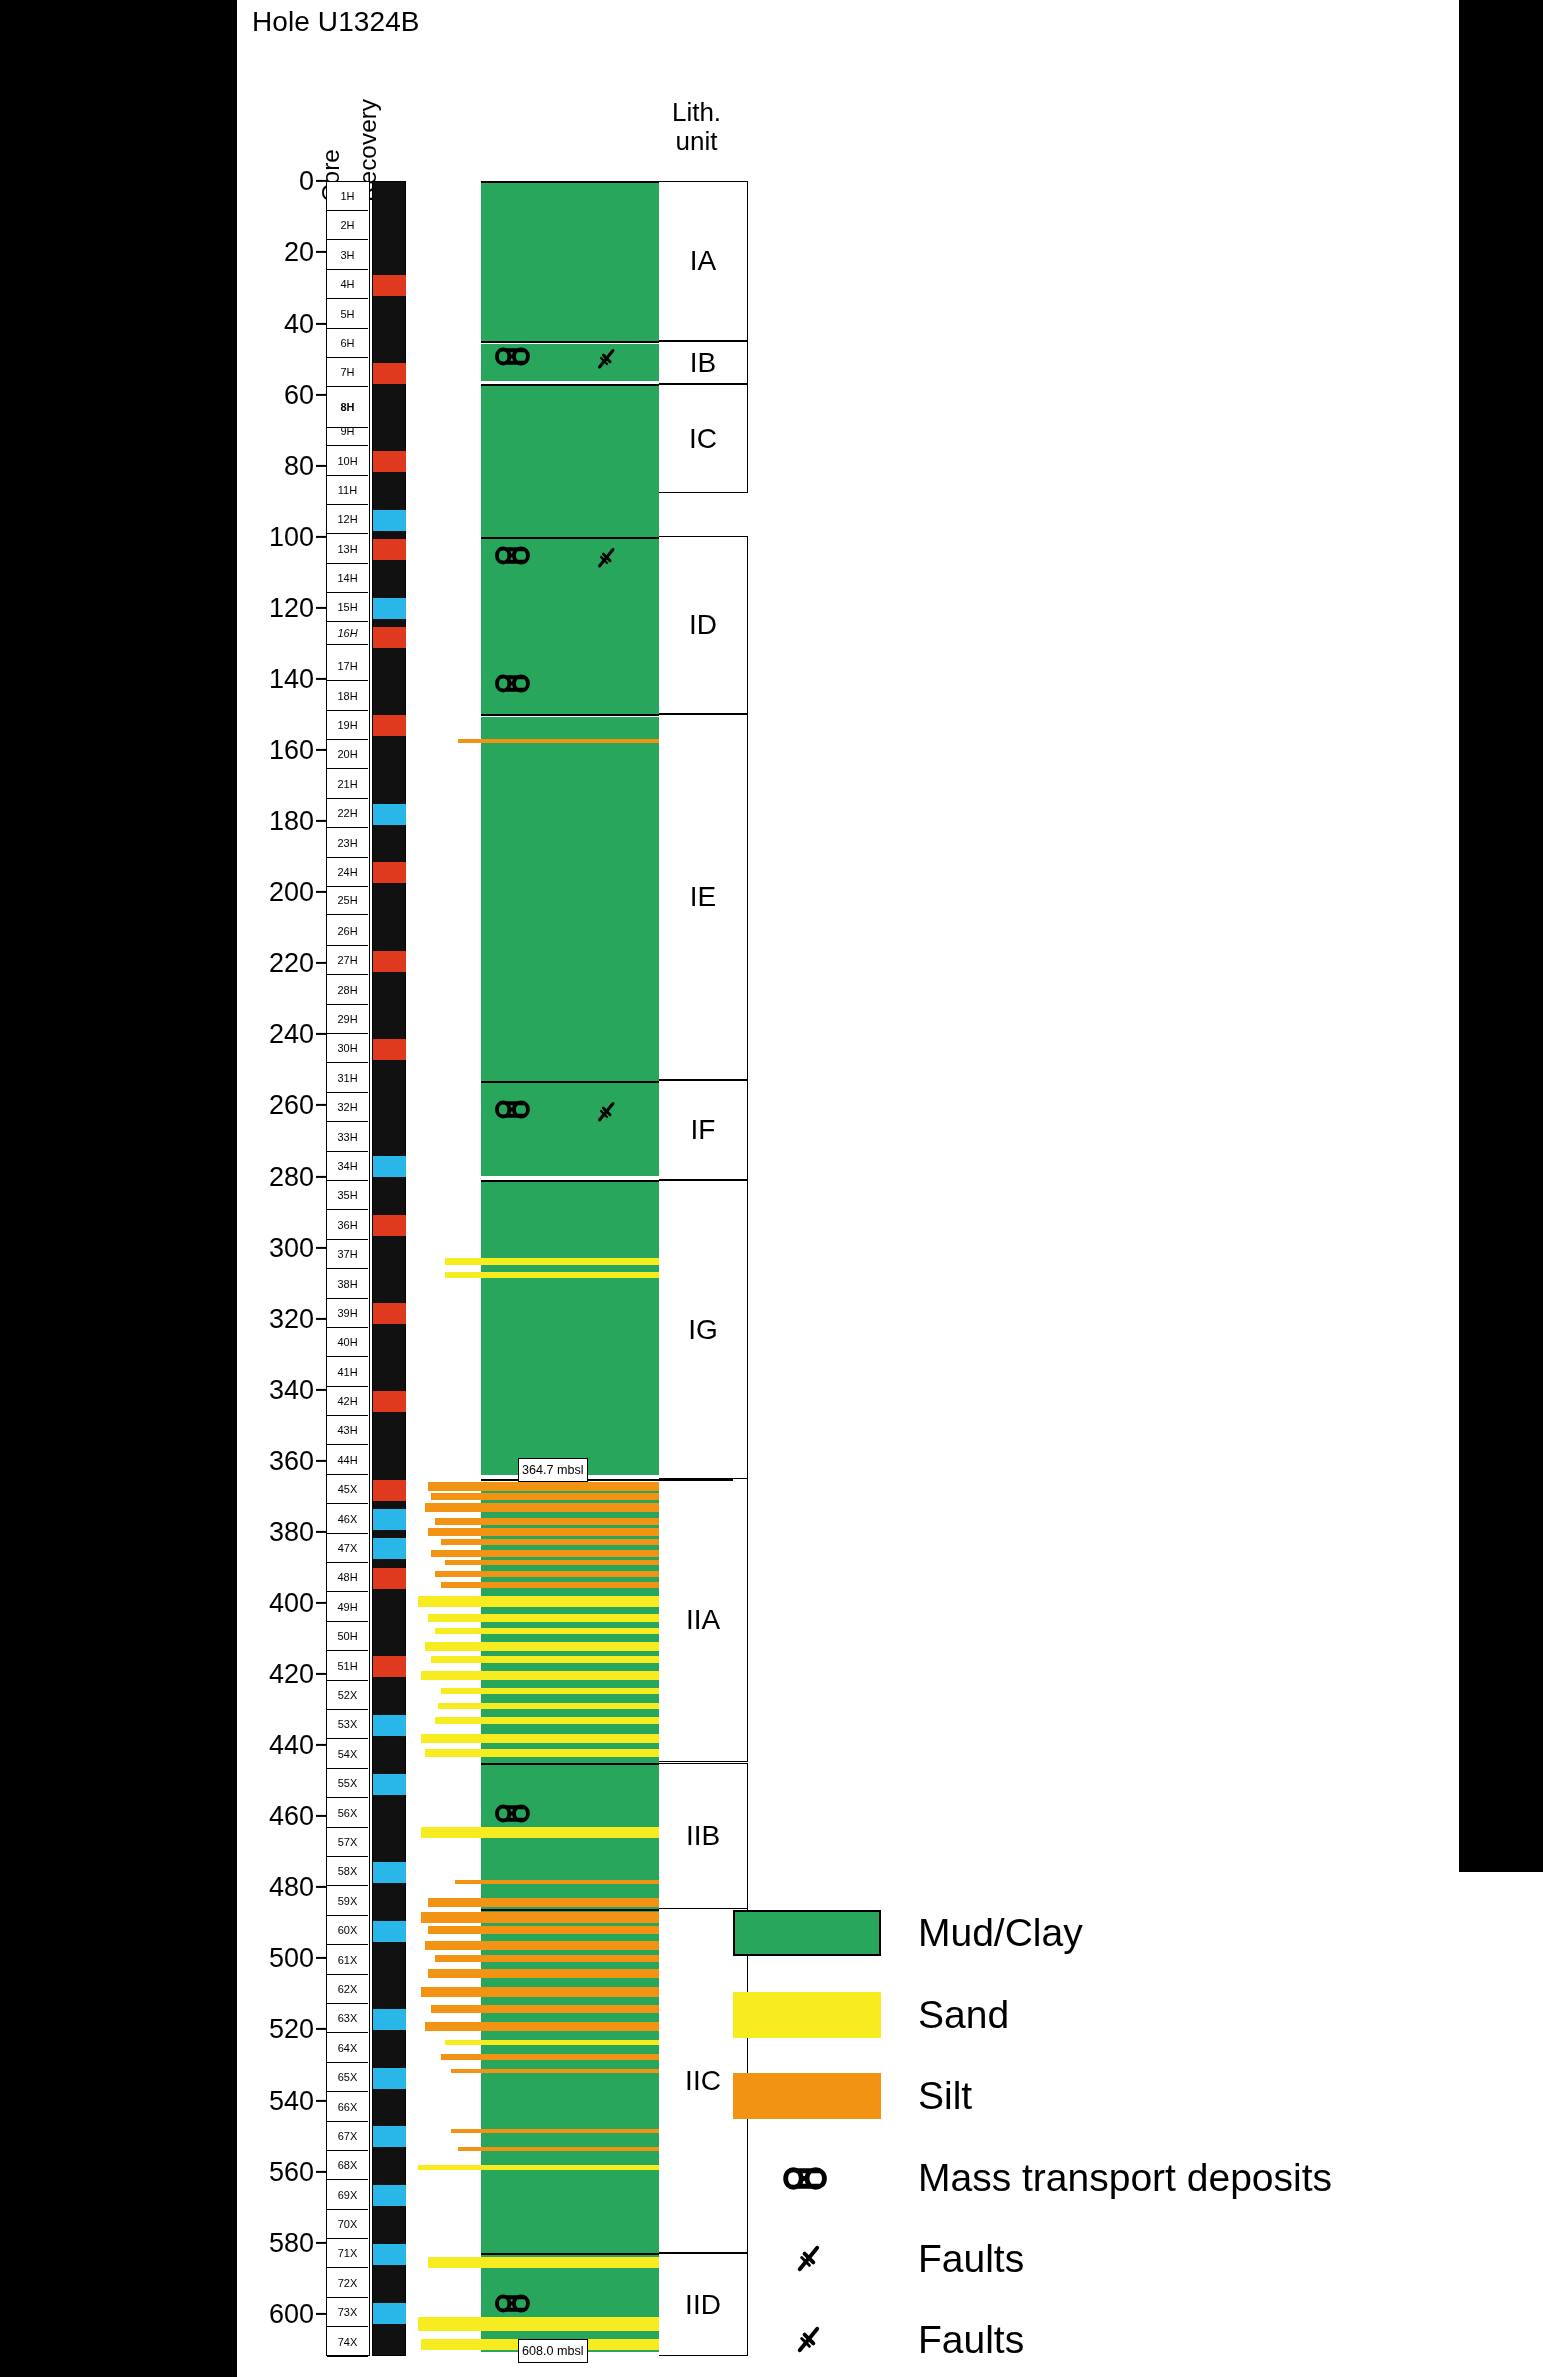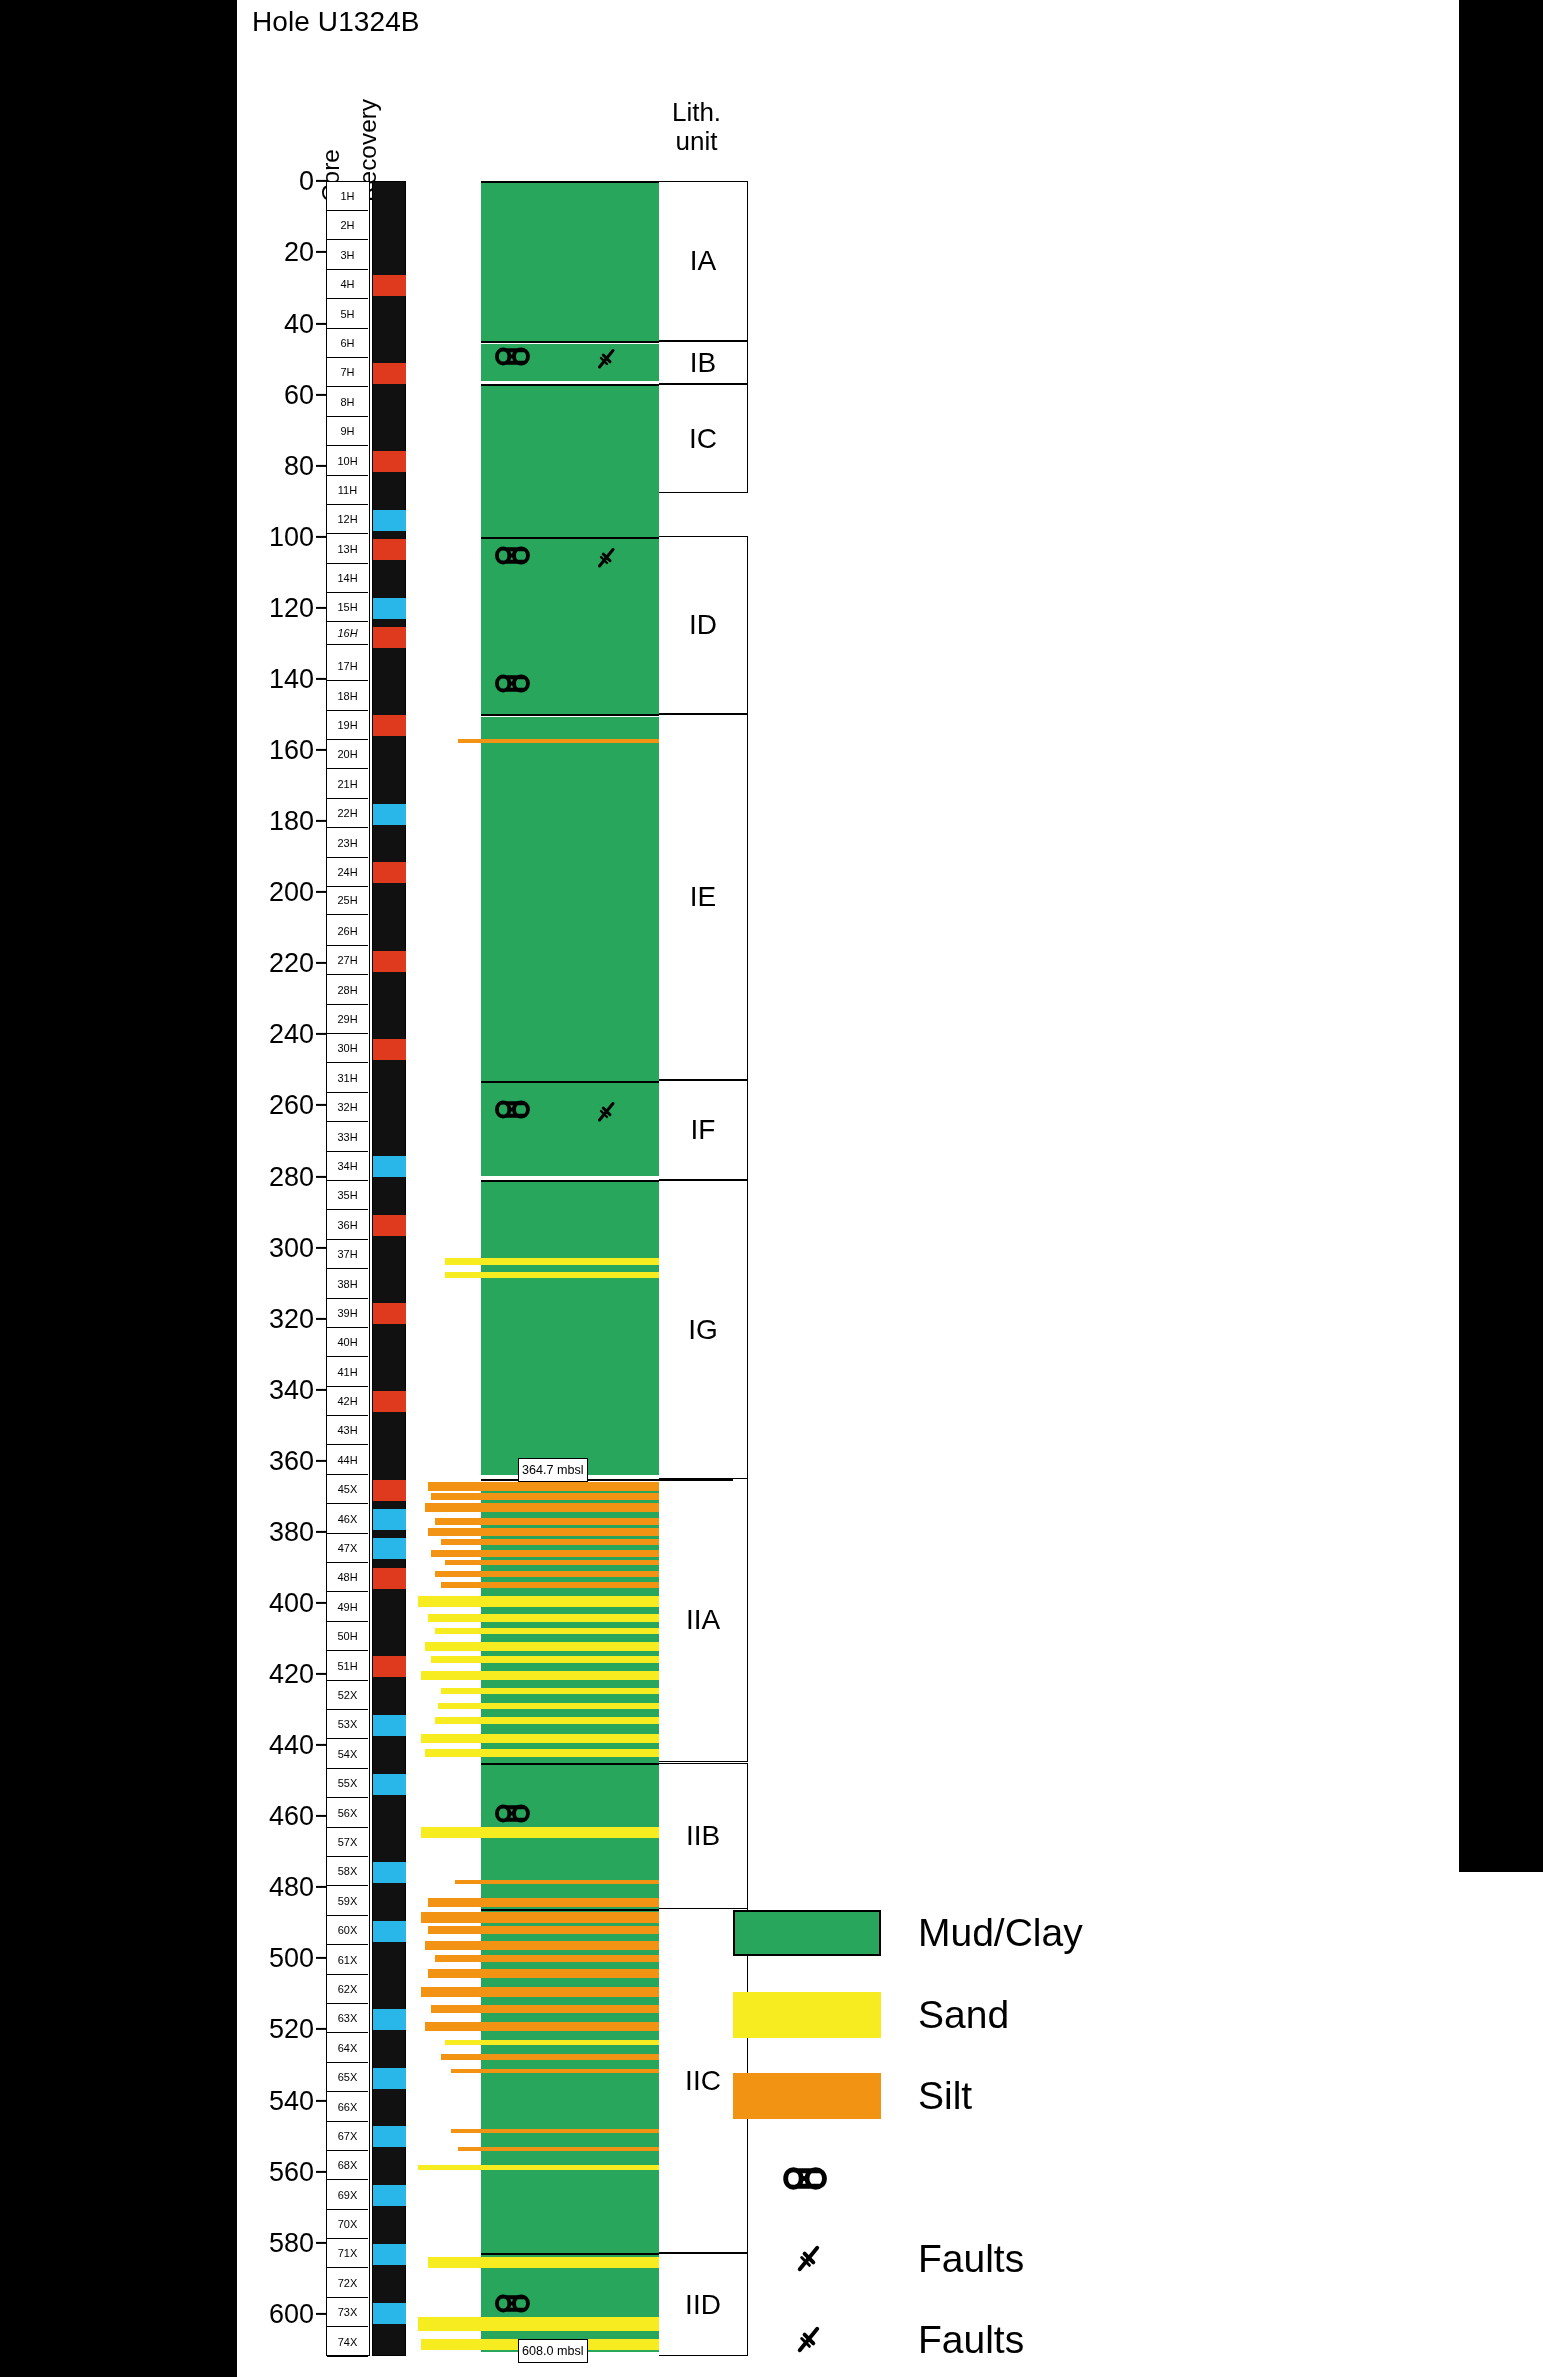--- a/index.html
+++ b/index.html
@@ -198,21 +198,21 @@
     <div class="depth-tick" style="top: 2314px;"></div>
   </div>
 <div id="core-col" style="height: 2175px;">
     <div class="core-cell" style="top: 0px; height: 29px;">1H</div>
     <div class="core-cell" style="top: 29px; height: 29px;">2H</div>
     <div class="core-cell" style="top: 59px; height: 29px;">3H</div>
     <div class="core-cell" style="top: 88px; height: 29px;">4H</div>
     <div class="core-cell" style="top: 118px; height: 29px;">5H</div>
     <div class="core-cell" style="top: 147px; height: 29px;">6H</div>
     <div class="core-cell" style="top: 176px; height: 29px;">7H</div>
-    <div class="core-cell" style="top: 206px; height: 29px;">8H</div>
+    <div class="core-cell" style="top: 206px; height: 40px; font-weight: bold;">8H</div>
     <div class="core-cell" style="top: 235px; height: 29px;">9H</div>
     <div class="core-cell" style="top: 265px; height: 29px;">10H</div>
     <div class="core-cell" style="top: 294px; height: 29px;">11H</div>
     <div class="core-cell" style="top: 323px; height: 29px;">12H</div>
     <div class="core-cell" style="top: 353px; height: 29px;">13H</div>
     <div class="core-cell" style="top: 382px; height: 29px;">14H</div>
     <div class="core-cell" style="top: 411px; height: 29px;">15H</div>
     <div class="core-cell" style="top: 441px; height: 22px; font-style: italic;">16H</div>
     <div class="core-cell" style="top: 470px; height: 29px;">17H</div>
     <div class="core-cell" style="top: 500px; height: 29px;">18H</div>
@@ -492,20 +492,21 @@
   </div>
 <div class="leg-row" style="left: 733px; top: 2155px;">
     <div class="leg-sym">
       <svg width="62" height="39" viewBox="0 0 64 40">
     <path d="M10 20 C10 8, 26 8, 26 20 C26 32, 10 32, 10 20 Z
              M32 20 C32 8, 50 8, 50 20 C50 32, 32 32, 32 20 Z
              M22 12 L44 12 M22 28 L44 28" fill="none" stroke="#000" stroke-width="5" stroke-linecap="round"></path>
     <path d="M26 20 L34 20" stroke="#000" stroke-width="5"></path>
   </svg>
     </div>
+    <div class="leg-text">Mass transport deposits</div>
   </div>
 <div class="leg-row" style="left: 733px; top: 2236px;">
     <div class="leg-sym">
       <svg width="35" height="35" viewBox="0 0 36 36">
     <path d="M28 6 L10 28" stroke="#000" stroke-width="4" stroke-linecap="round"></path>
     <path d="M15 12 L24 21" stroke="#000" stroke-width="4" stroke-linecap="round"></path>
     <path d="M12 16 L20 24" stroke="#000" stroke-width="3" stroke-linecap="round"></path>
   </svg>
     </div>
     <div class="leg-text">Faults</div>

